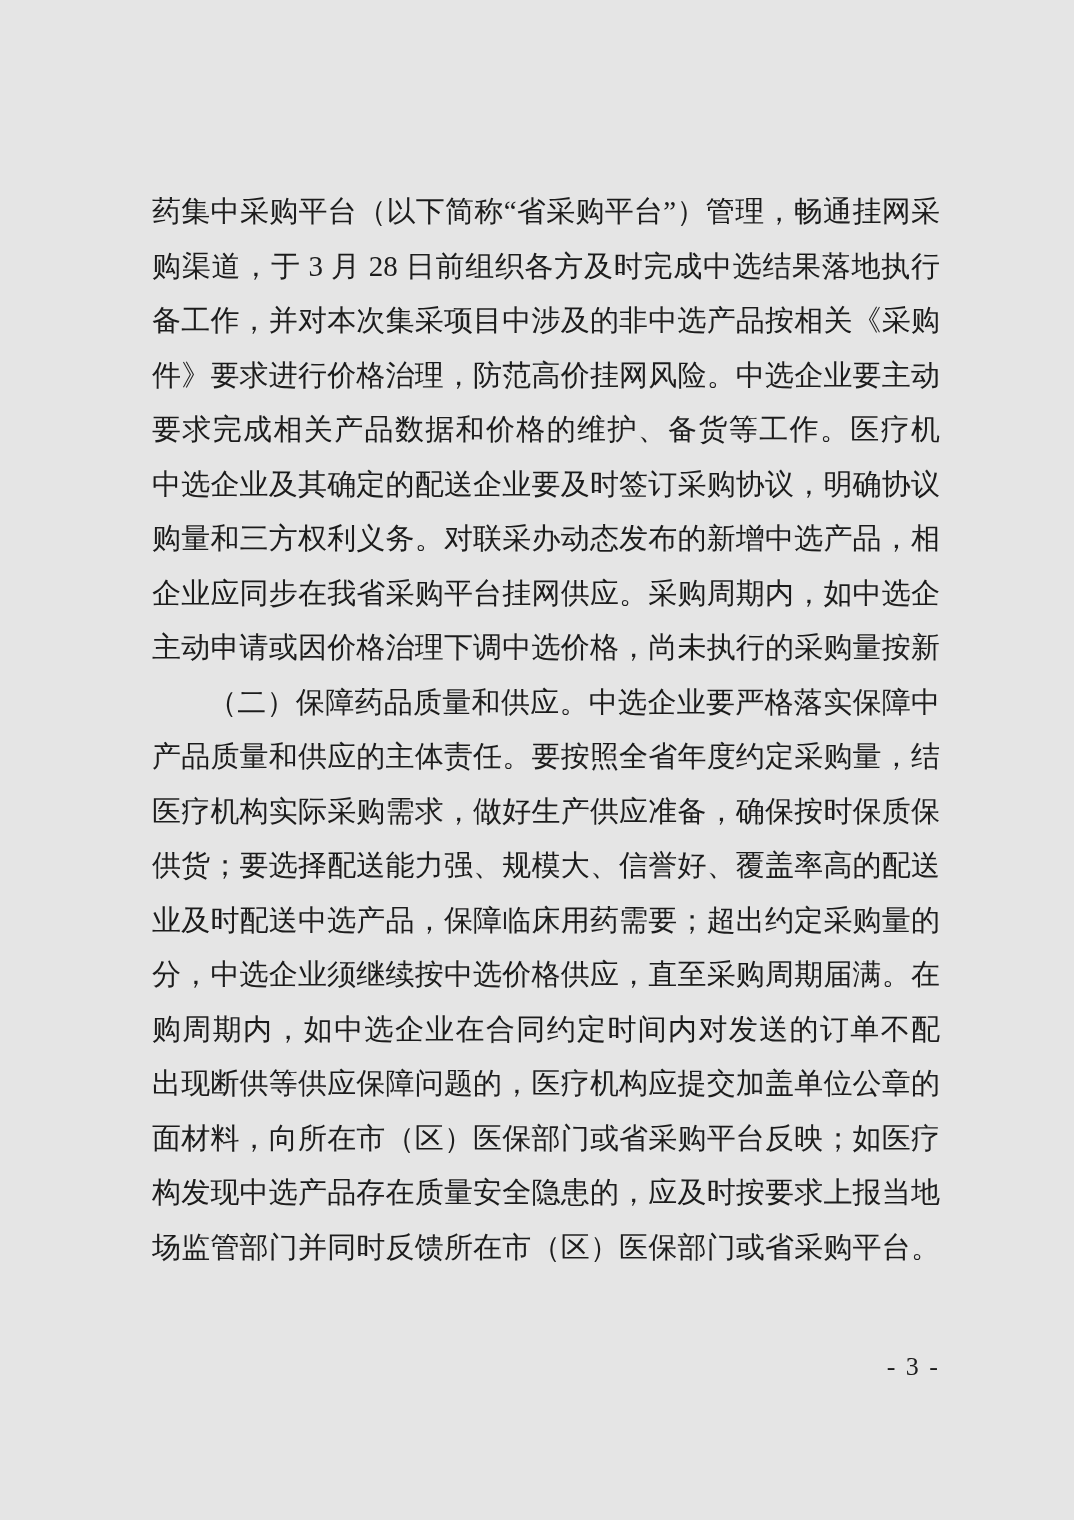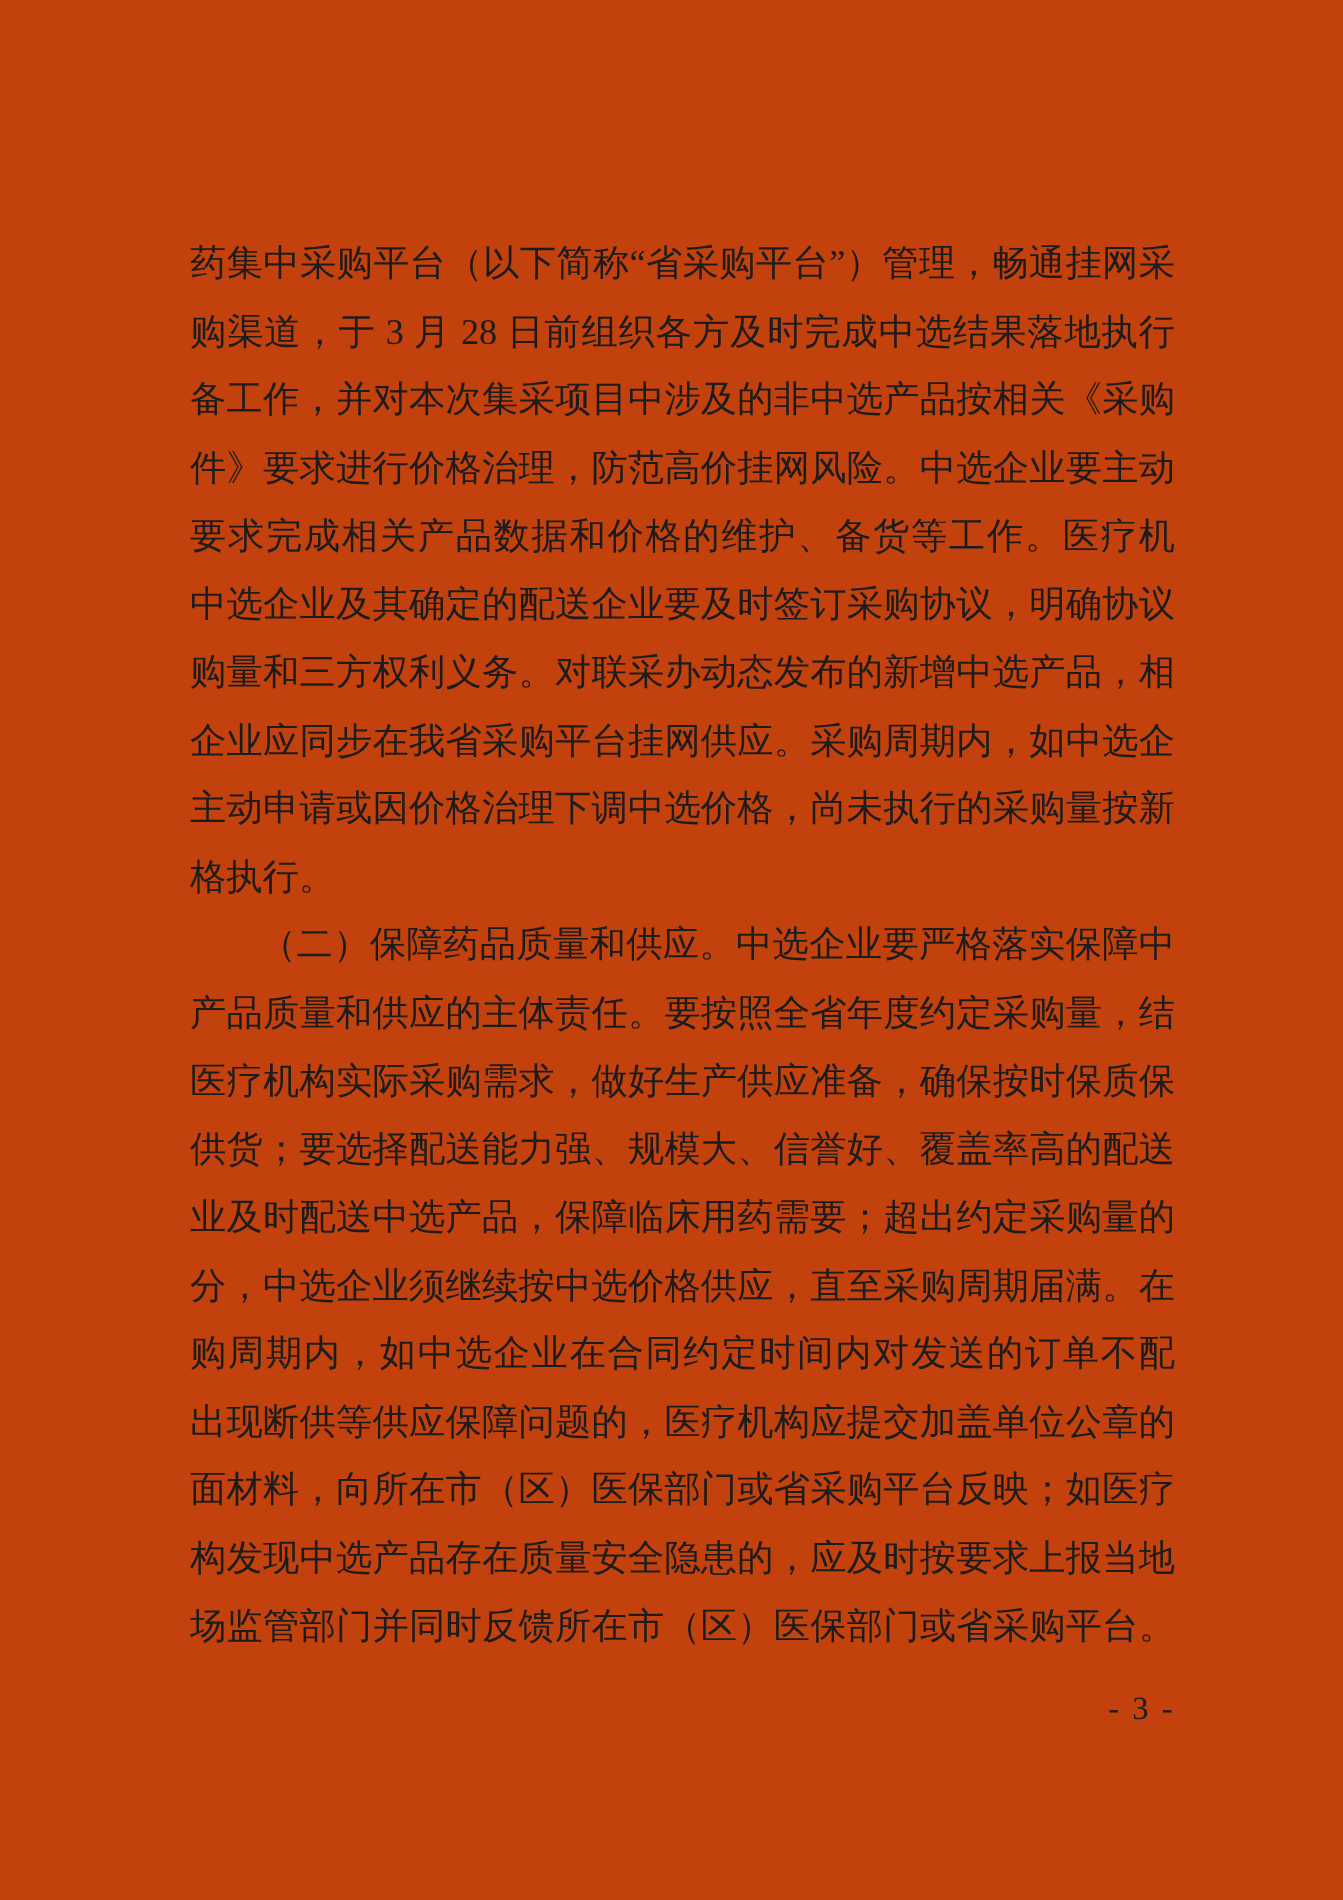--- a/index.html
+++ b/index.html
@@ -4,21 +4,21 @@
 <style>
   html, body {
     margin: 0;
     padding: 0;
     background: #ffffff;
   }
   .page {
     position: relative;
     width: 1074px;
     height: 1520px;
-    background: #c2410c;
+    background: #e5e5e5;
     font-family: "Liberation Serif", "DejaVu Serif", serif;
     color: #1c1c1c;
     overflow: hidden;
   }
   .text-block {
     position: absolute;
     left: 152px;
     top: 184px;
     width: 788px;
   }
@@ -58,21 +58,20 @@
       <div>
         <div class="line fill"><span>药集中采购平台（以下简称“省采购平台”）管理，畅通挂网采</span></div>
         <div class="line fill"><span>购渠道，于 3 月 28 日前组织各方及时完成中选结果落地执行准</span></div>
         <div class="line fill"><span>备工作，并对本次集采项目中涉及的非中选产品按相关《采购文</span></div>
         <div class="line fill"><span>件》要求进行价格治理，防范高价挂网风险。中选企业要主动按</span></div>
         <div class="line fill"><span>要求完成相关产品数据和价格的维护、备货等工作。医疗机构、</span></div>
         <div class="line fill"><span>中选企业及其确定的配送企业要及时签订采购协议，明确协议采</span></div>
         <div class="line fill"><span>购量和三方权利义务。对联采办动态发布的新增中选产品，相关</span></div>
         <div class="line fill"><span>企业应同步在我省采购平台挂网供应。采购周期内，如中选企业</span></div>
         <div class="line fill"><span>主动申请或因价格治理下调中选价格，尚未执行的采购量按新价</span></div>
-        <div class="line"><span>格执行。</span></div>
       </div>
       <div>
         <div class="line fill indent"><span class="run-bold">（二）保障药品质量和供应。</span><span>中选企业要严格落实保障中选</span></div>
         <div class="line fill"><span>产品质量和供应的主体责任。要按照全省年度约定采购量，结合</span></div>
         <div class="line fill"><span>医疗机构实际采购需求，做好生产供应准备，确保按时保质保量</span></div>
         <div class="line fill"><span>供货；要选择配送能力强、规模大、信誉好、覆盖率高的配送企</span></div>
         <div class="line fill"><span>业及时配送中选产品，保障临床用药需要；超出约定采购量的部</span></div>
         <div class="line fill"><span>分，中选企业须继续按中选价格供应，直至采购周期届满。在采</span></div>
         <div class="line fill"><span>购周期内，如中选企业在合同约定时间内对发送的订单不配送、</span></div>
         <div class="line fill"><span>出现断供等供应保障问题的，医疗机构应提交加盖单位公章的书</span></div>

